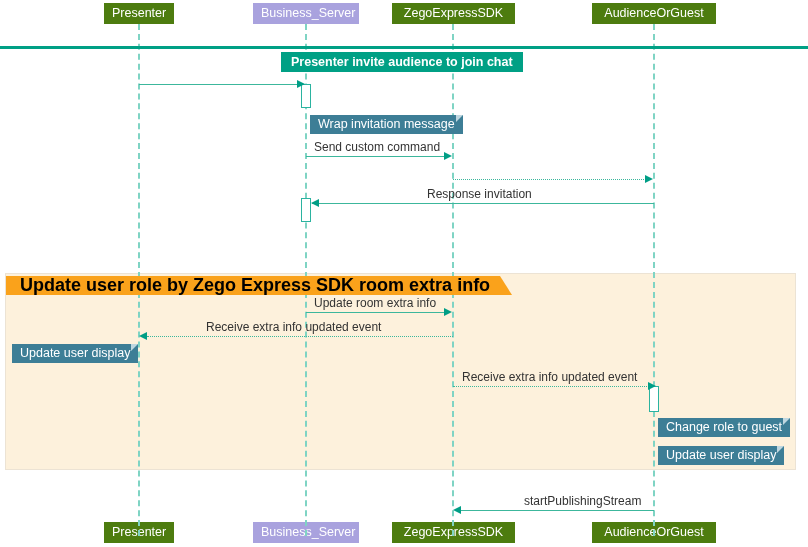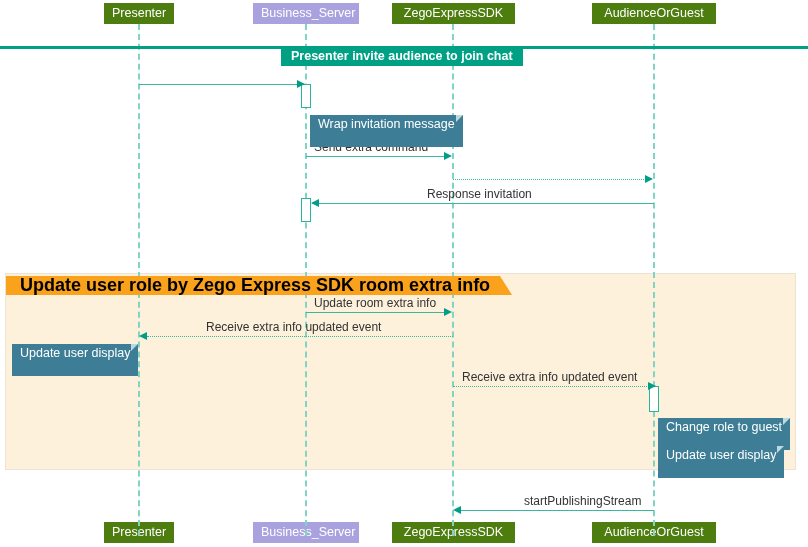--- a/index.html
+++ b/index.html
@@ -120,21 +120,21 @@
     width:10px;
     background:#ffffff;
     border:1.5px solid #2bb3a0;
     box-sizing:border-box;
     z-index:4;
   }
 
   
   .note{
     position:absolute;
-    height:32px;line-height:19px;
+    height:19px;line-height:19px;
     background:#3d7e96;
     color:#ffffff;
     font-size:12.5px;
     padding:0 8px;
     white-space:nowrap;
     z-index:7;
   }
   .note::after{
     content:"";
     position:absolute;
@@ -157,29 +157,29 @@
 
   <div class="frame" style="left:5px;top:273px;width:791px;height:197px;"></div>
   <div class="frame-label" style="left:6px;top:276px;">Update user role by Zego Express SDK room extra info</div>
 
   <div class="participant p-teal" style="left:104px;top:3px;width:70px;">Presenter</div>
   <div class="participant p-purple" style="left:253px;top:3px;width:106px;">Business_Server</div>
   <div class="participant p-teal" style="left:392px;top:3px;width:123px;">ZegoExpressSDK</div>
   <div class="participant p-teal" style="left:592px;top:3px;width:124px;">AudienceOrGuest</div>
 
   <div class="titlebar-line" style="top:46px;"></div>
-  <div class="titlebar-label" style="left:281px;top:46px;">Presenter invite audience to join chat</div>
+  <div class="titlebar-label" style="left:281px;top:52px;">Presenter invite audience to join chat</div>
 
   <div class="msg-line" style="left:139px;top:84px;width:162px;"></div>
   <div class="arrow arrow-right" style="left:297px;top:80px;"></div>
   <div class="activation" style="left:301px;top:84px;height:24px;"></div>
 
   <div class="note" style="left:310px;top:115px;">Wrap invitation message</div>
 
-  <div class="msg-label" style="left:314px;top:140px;">Send extra command</div>
+  <div class="msg-label" style="left:314px;top:140px;">Send custom command</div>
   <div class="msg-line" style="left:306px;top:156px;width:139px;"></div>
   <div class="arrow arrow-right" style="left:444px;top:152px;"></div>
 
   <div class="msg-line dotted" style="left:453px;top:179px;width:193px;"></div>
   <div class="arrow arrow-right" style="left:645px;top:175px;"></div>
 
   <div class="msg-label" style="left:427px;top:187px;">Response invitation</div>
   <div class="msg-line" style="left:312px;top:203px;width:342px;"></div>
   <div class="arrow arrow-left" style="left:311px;top:199px;"></div>
   <div class="activation" style="left:301px;top:198px;height:24px;"></div>

